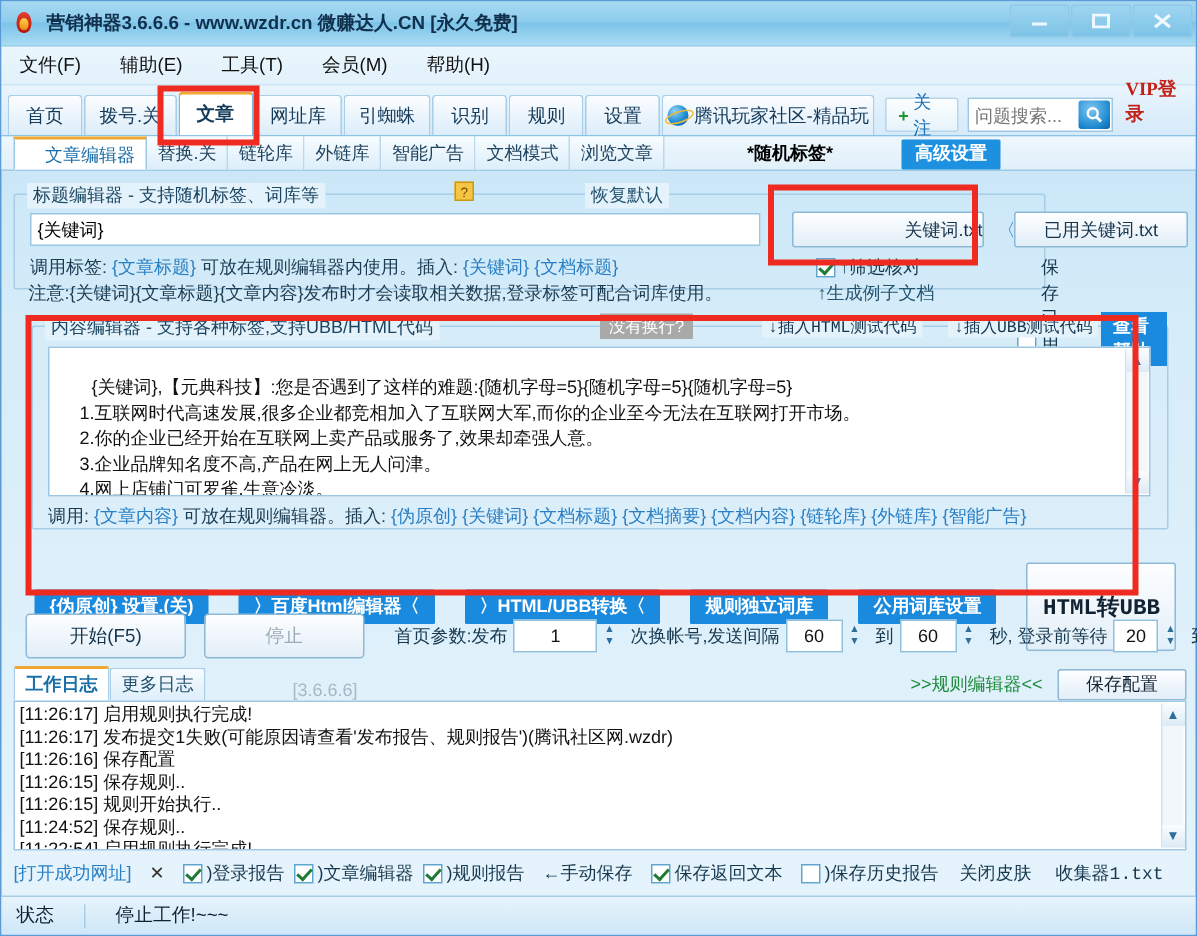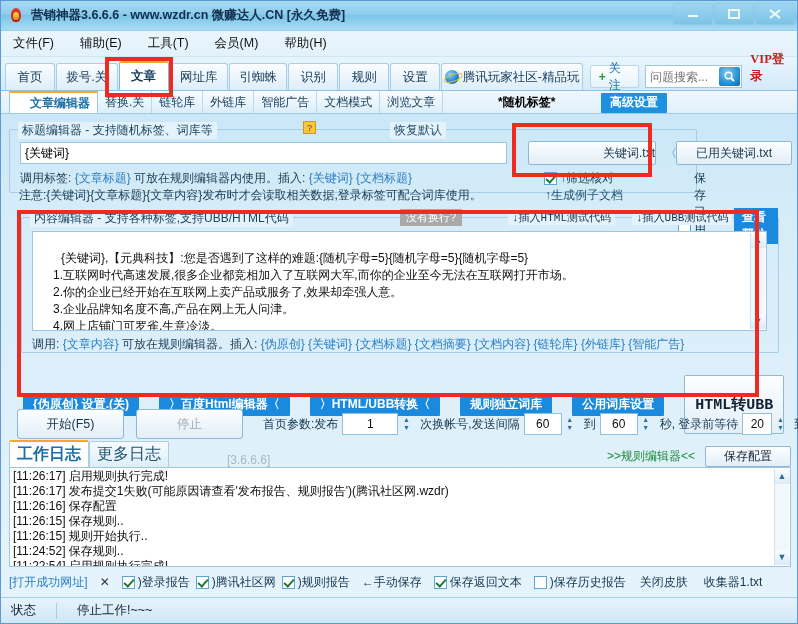--- a/index.html
+++ b/index.html
@@ -138,21 +138,21 @@
     border-bottom: 1px solid #9fcbe7;
     position: relative;
   }
   .stab {
     padding: 0 7px; display: flex; align-items: center;
     font-size: 12px; color: #20445f;
     border-right: 1px solid #bcd9ec;
     background: linear-gradient(to bottom,#f8fcff,#dceefa);
   }
   .stab.active {
-    color: #1a6fa8; font-weight: bold; background: #fff;
+    color: #1a6fa8; font-weight: normal; background: #fff;
     border-top: 2px solid #f0a832;
     border-left: 1px solid #9cc8e3; border-right: 1px solid #9cc8e3; padding-left: 20px;
   }
   .rand-tag {
     position: absolute; left: 497px; top: 3px;
     font-size: 12px; color: #000; font-weight: bold;
   }
   .adv-btn {
     position: absolute; left: 600px; top: 2px;
     background: #1e90e0; color: #fff; font-size: 12px;
@@ -254,21 +254,21 @@
     color: #2f6f9e;
   }
   .spin div { font-size: 7px; line-height: 8px; }
 
   
   .logtabs {
     position: absolute; left: 8px; top: 444px; width: 782px; height: 22px;
     display: flex; align-items: flex-end;
   }
   .ltab {
-    padding: 2px 7px 2px; font-size: 16px; color: #24536f;
+    padding: 2px 7px 2px; font-size: 12px; color: #24536f;
     background: linear-gradient(to bottom,#f7fbff,#ddeefa);
     border: 1px solid #a9cfe8; border-bottom: none; border-radius: 2px 2px 0 0;
   }
   .ltab.active { background:#fff; color:#1a6fa8; font-weight:bold; border-top:2px solid #f0a832; }
   .ver { margin-left: 58px; color: #a8b8c4; font-size: 12px; }
   .rule-link { position: absolute; right: 96px; bottom: 2px; color: #1f8a3c; font-size: 12px; }
   .save-cfg {
     position: absolute; right: 0; bottom: 0; width: 86px; height: 21px;
     background: linear-gradient(to bottom,#fdfeff,#e2eef8);
     border: 1px solid #8db9d6; border-radius: 2px;
@@ -519,37 +519,37 @@
 
   <div class="bottombar">
     <span style="color:#2a7fc4;">[打开成功网址]</span>
     <span style="color:#333;margin:0 6px;">✕</span>
     <span class="cbrow" style="position:relative;">
       <span class="cb checked"></span>
       <span>)登录报告</span>
     </span>
     <span class="cbrow" style="position:relative;">
       <span class="cb checked"></span>
-      <span>)腾讯社区网</span>
+      <span>)文章编辑器</span>
     </span>
     <span class="cbrow" style="position:relative;">
       <span class="cb checked"></span>
       <span>)规则报告</span>
     </span>
     <span style="margin-left:6px;">←手动保存</span>
     <span class="cbrow" style="position:relative;margin-left:6px;">
       <span class="cb checked"></span>
       <span>保存返回文本</span>
     </span>
     <span class="cbrow" style="position:relative;margin-left:6px;">
       <span class="cb"></span>
       <span>)保存历史报告</span>
     </span>
     <span style="margin-left:8px;">关闭皮肤</span>
-    <span style="margin-left:10px;">收集器1.txt</span>
+    <span style="margin-left:10px;font-family:Liberation Mono, monospace;">收集器1.txt</span>
   </div>
 
   <div class="statusbar">
     <div class="cell">状态</div>
     <div class="sep"></div>
     <div class="cell">停止工作!~~~</div>
   </div>
 
   <div class="redbox" style="left:104px;top:56px;width:68px;height:40px;"></div>
   <div class="redbox" style="left:511px;top:122px;width:140px;height:54px;"></div>

